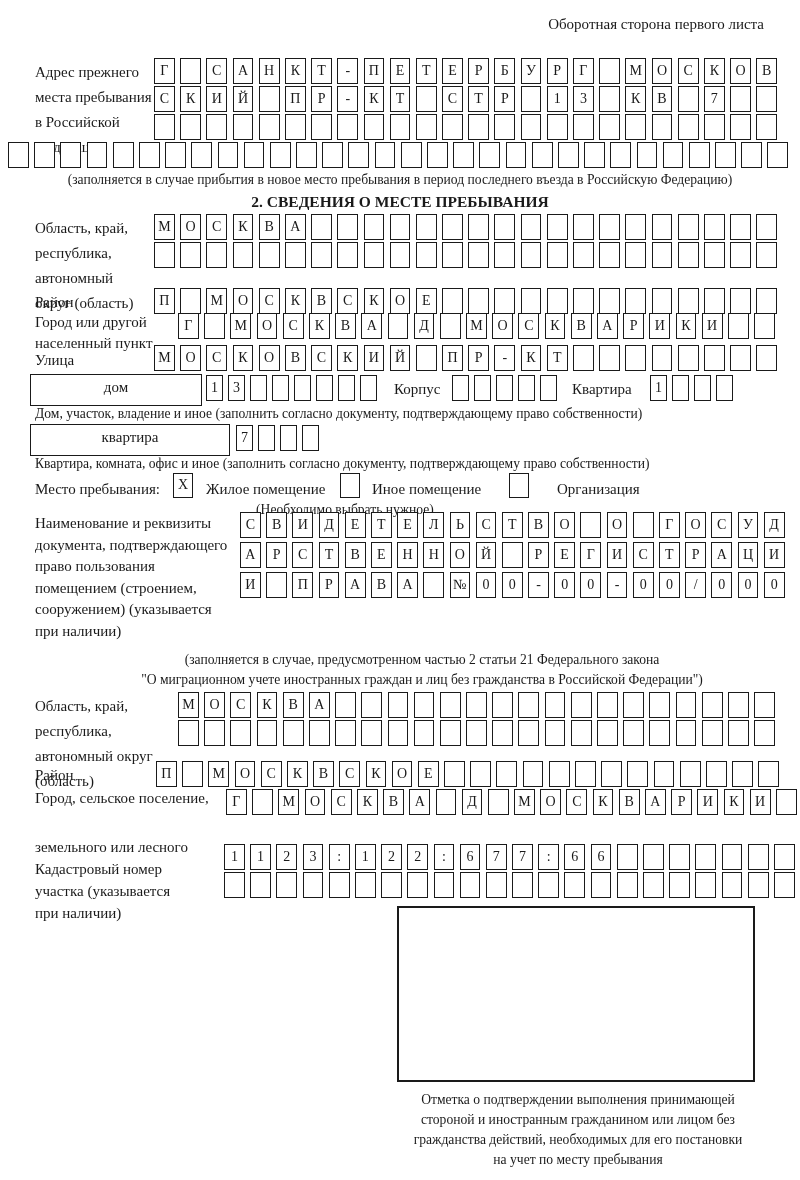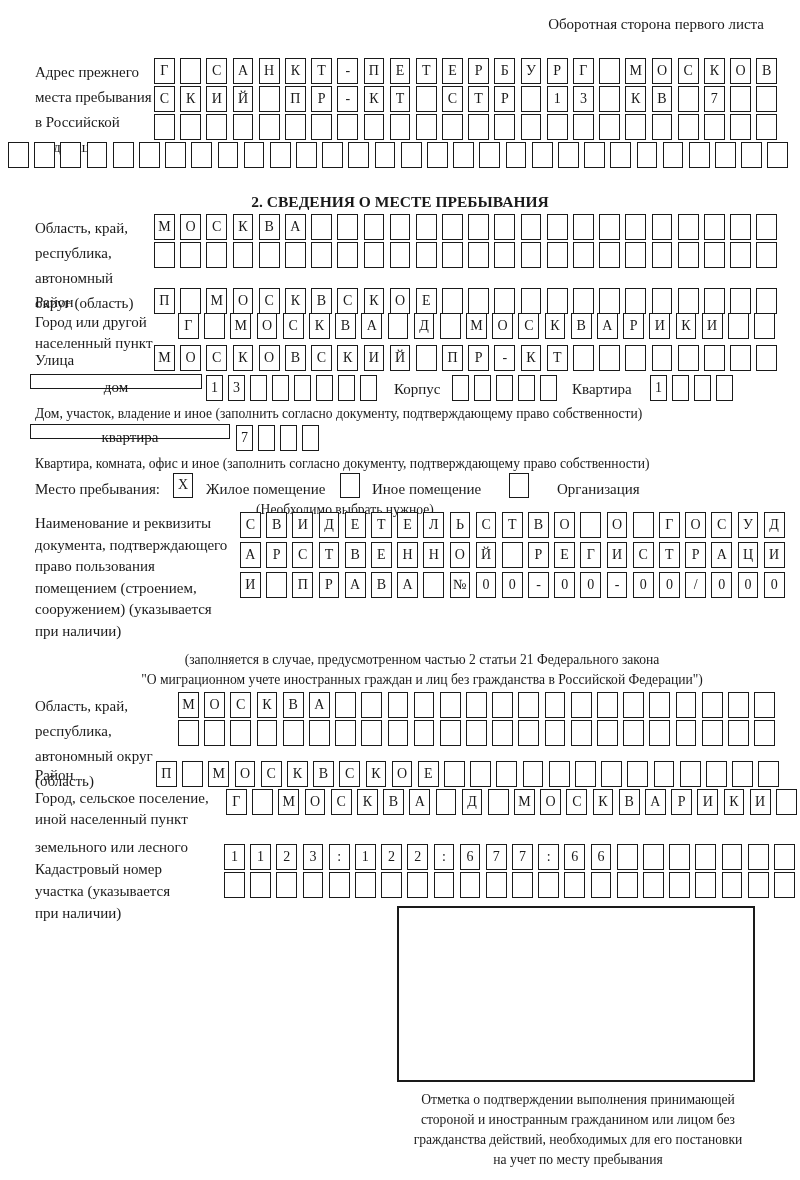--- a/index.html
+++ b/index.html
@@ -10,21 +10,21 @@
   .lbl.tight{line-height:21px;}
   .lbl.doc{line-height:21.6px;}
   .cap{font-size:13.6px;}
   .center{text-align:center;width:800px;left:0;}
   .bold{font-weight:bold;}
   .cellrow{display:flex;}
   .cell{box-sizing:border-box;flex:none;width:20.8px;height:26px;border:1.6px solid #1a1a1a;
         margin-right:5.4px;text-align:center;line-height:23px;font-size:14px;background:#fff;}
   .rowstack .cellrow{margin-bottom:2px;}
   .compact .cell{width:17px;margin-right:5px;}
-  .widebox{box-sizing:border-box;border:1.6px solid #1a1a1a;height:15px;line-height:25px;
+  .widebox{box-sizing:border-box;border:1.6px solid #1a1a1a;height:32px;line-height:25px;
            text-align:center;font-size:15px;background:#fff;}
   .checkbox{box-sizing:border-box;display:inline-block;width:20px;height:25px;border:1.6px solid #1a1a1a;
             text-align:center;line-height:22px;font-size:14px;background:#fff;}
   .stampbox{box-sizing:border-box;border:2px solid #1a1a1a;background:#fff;}
   .notelines div{line-height:20px;}
 </style>
 </head>
 <body>
 
 <div class="page">
@@ -142,20 +142,21 @@
       <span class="cell"></span>
       <span class="cell"></span>
       <span class="cell"></span>
       <span class="cell"></span>
       <span class="cell"></span>
       <span class="cell"></span>
       <span class="cell"></span>
       <span class="cell"></span>
       <span class="cell"></span>
     </div>
+  <div class="abs cap center" style="top:172px;">(заполняется в случае прибытия в новое место пребывания в период последнего въезда в Российскую Федерацию)</div>
 
   <div class="abs center bold" style="top:193px;font-size:15.5px;">2. СВЕДЕНИЯ О МЕСТЕ ПРЕБЫВАНИЯ</div>
 
   <div class="abs lbl" style="left:35px;top:216px;width:120px;">
     <div>Область, край,</div>
     <div>республика,</div>
     <div>автономный</div>
     <div>округ (область)</div>
   </div>
   <div class="abs rowstack" style="left:154px;top:214px;">
@@ -512,21 +513,20 @@
       <span class="cell"></span>
       <span class="cell"></span>
       <span class="cell"></span>
       <span class="cell"></span>
       <span class="cell"></span>
       <span class="cell"></span>
     </div>
 
   <div class="abs lbl tight" style="left:35px;top:788px;width:190px;">
     <div>Город, сельское поселение,</div>
-    <div>иной населенный пункт</div>
   </div>
   <div class="abs cellrow" style="left:226px;top:789px;">
       <span class="cell">Г</span>
       <span class="cell"></span>
       <span class="cell">М</span>
       <span class="cell">О</span>
       <span class="cell">С</span>
       <span class="cell">К</span>
       <span class="cell">В</span>
       <span class="cell">А</span>

